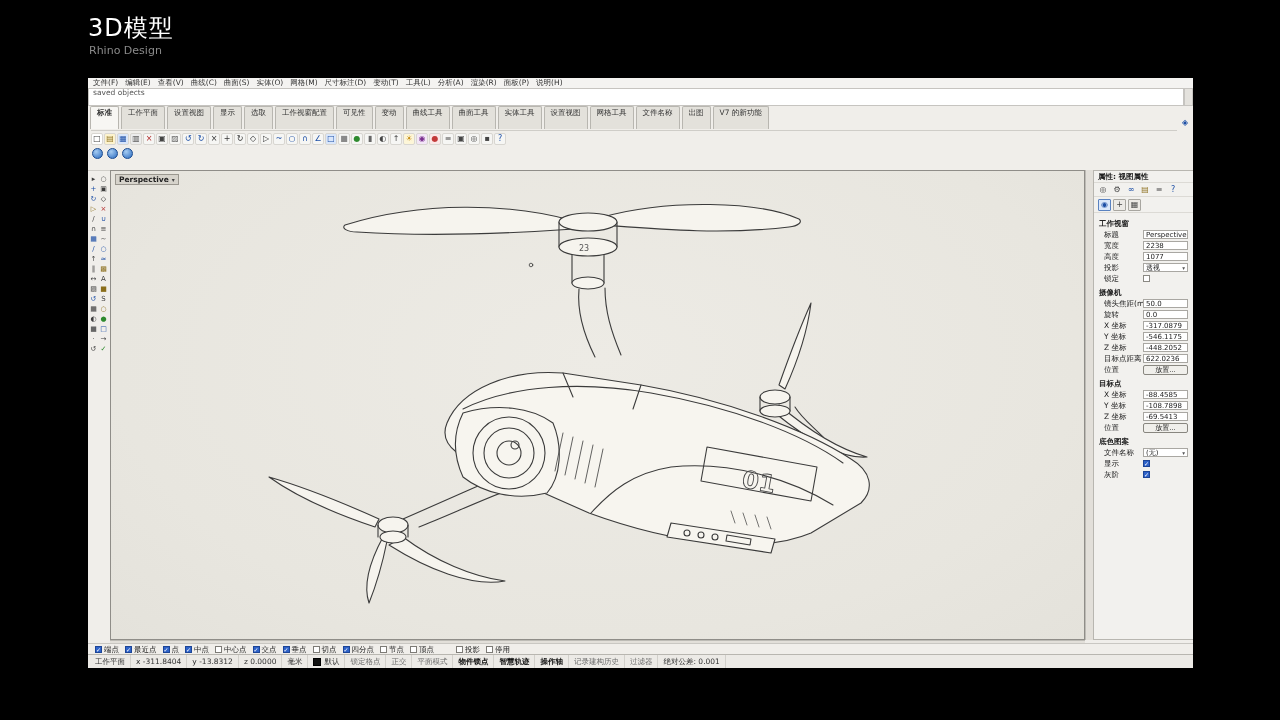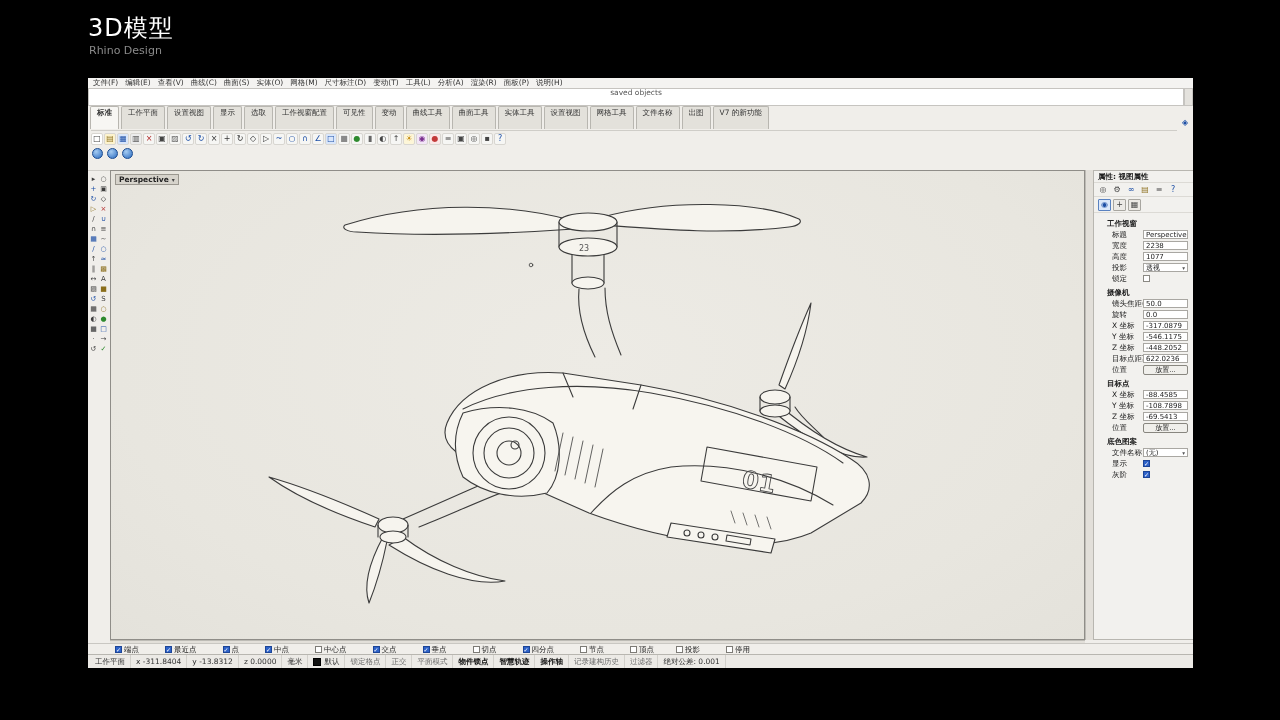--- a/index.html
+++ b/index.html
@@ -13,21 +13,21 @@
 
   
   .menubar{position:absolute;left:0;top:0;right:0;height:10px;background:#f4f3f1;
     display:flex;gap:7px;align-items:center;padding:0 5px;font-size:7.5px;color:#333;
     border-bottom:1px solid #dddbd6;}
   .menu-item{white-space:nowrap;cursor:default;}
 
   
   .cmdbox{position:absolute;left:0;top:10px;right:9px;height:18px;background:#fff;
     border:1px solid #c6c4c0;box-sizing:border-box;padding:0 4px;color:#555;}
-  .cmd-line{height:8px;line-height:8.5px;font-size:7.5px;white-space:nowrap;overflow:hidden;text-align:center;}
+  .cmd-line{height:8px;line-height:8.5px;font-size:7.5px;white-space:nowrap;overflow:hidden;}
   .cmdscroll{position:absolute;right:0;top:10px;width:9px;height:18px;background:#e4e2dd;
     border:1px solid #c6c4c0;box-sizing:border-box;}
   .cmdprompt{position:absolute;left:0;top:28px;right:0;height:10px;background:#fff;
     border:1px solid #c6c4c0;box-sizing:border-box;padding:0 4px;font-size:7.5px;
     line-height:9px;color:#222;}
 
   
   .tabs{position:absolute;left:2px;top:39px;right:16px;height:12px;display:flex;gap:2px;
     align-items:flex-end;}
   .tab{padding:1px 6px 11px 6px;background:#e3e1db;border:1px solid #b8b6b0;border-bottom:none;
@@ -77,21 +77,21 @@
     border-bottom:1px solid #dcdad5;}
   .picon{width:10px;height:10px;display:flex;align-items:center;justify-content:center;
     font-size:8px;cursor:default;}
   .panel-viewtabs{height:15px;display:flex;gap:2px;align-items:center;padding:0 4px;
     border-bottom:1px solid #dcdad5;}
   .vtab{width:13px;height:12px;border:1px solid #a8a6a0;background:#eceae6;display:flex;
     align-items:center;justify-content:center;font-size:8px;color:#444;box-sizing:border-box;
     border-radius:1px;cursor:default;}
   .vtab.active{background:#dce8fa;border-color:#5a82c0;color:#1d4fa6;}
 
-  .prows{padding-top:2px;padding-left:8px;}
+  .prows{padding-top:2px;}
   .prow{display:flex;align-items:center;height:11px;padding:0 3px;}
   .prow .lbl{flex:1;padding-left:7px;white-space:nowrap;overflow:hidden;color:#222;}
   .prow.header{font-weight:bold;margin-top:3px;}
   .prow.header .lbl{padding-left:2px;}
   .valcol{width:47px;display:flex;align-items:center;}
   .valbox{display:none;width:45px;height:9px;background:#fff;border:1px solid #a9a7a2;
     box-sizing:border-box;padding:0 2px;align-items:center;font-size:7px;white-space:nowrap;
     overflow:hidden;}
   .prow.input .valbox{display:flex;}
   .prow.select .valbox{display:flex;}
@@ -102,21 +102,21 @@
   .chk{display:none;width:7px;height:7px;border:1px solid #8a8882;background:#fff;
     box-sizing:border-box;}
   .prow.checkbox .chk{display:block;}
   .prow.checked .chk{background:#2f63c9;border-color:#1d4596;color:#fff;font-size:6px;
     line-height:6px;text-align:center;}
   .prow.checked .chk::after{content:"✓";}
 
   
   .obar{position:absolute;left:0;bottom:13px;right:0;height:11px;background:#f0eeea;
     border-top:1px solid #c9c7c2;display:flex;gap:6px;align-items:center;padding:0 7px;}
-  .oitem{display:flex;align-items:center;gap:2px;white-space:nowrap;cursor:default;margin-left:20px;}
+  .oitem{display:flex;align-items:center;gap:2px;white-space:nowrap;cursor:default;}
   .oitem.gap{margin-left:16px;}
   .obox{width:7px;height:7px;border:1px solid #7d7b76;background:#fff;box-sizing:border-box;}
   .oitem.checked .obox{background:#2f63c9;border-color:#1d4596;color:#fff;font-size:6px;
     line-height:6px;text-align:center;}
   .oitem.checked .obox::after{content:"✓";}
   .olbl{font-size:7.5px;color:#222;}
 
   
   .sbar{position:absolute;left:0;bottom:0;right:0;height:13px;background:#eceae6;
     border-top:1px solid #b8b6b0;display:flex;align-items:center;padding:0 2px;font-size:7.5px;}

